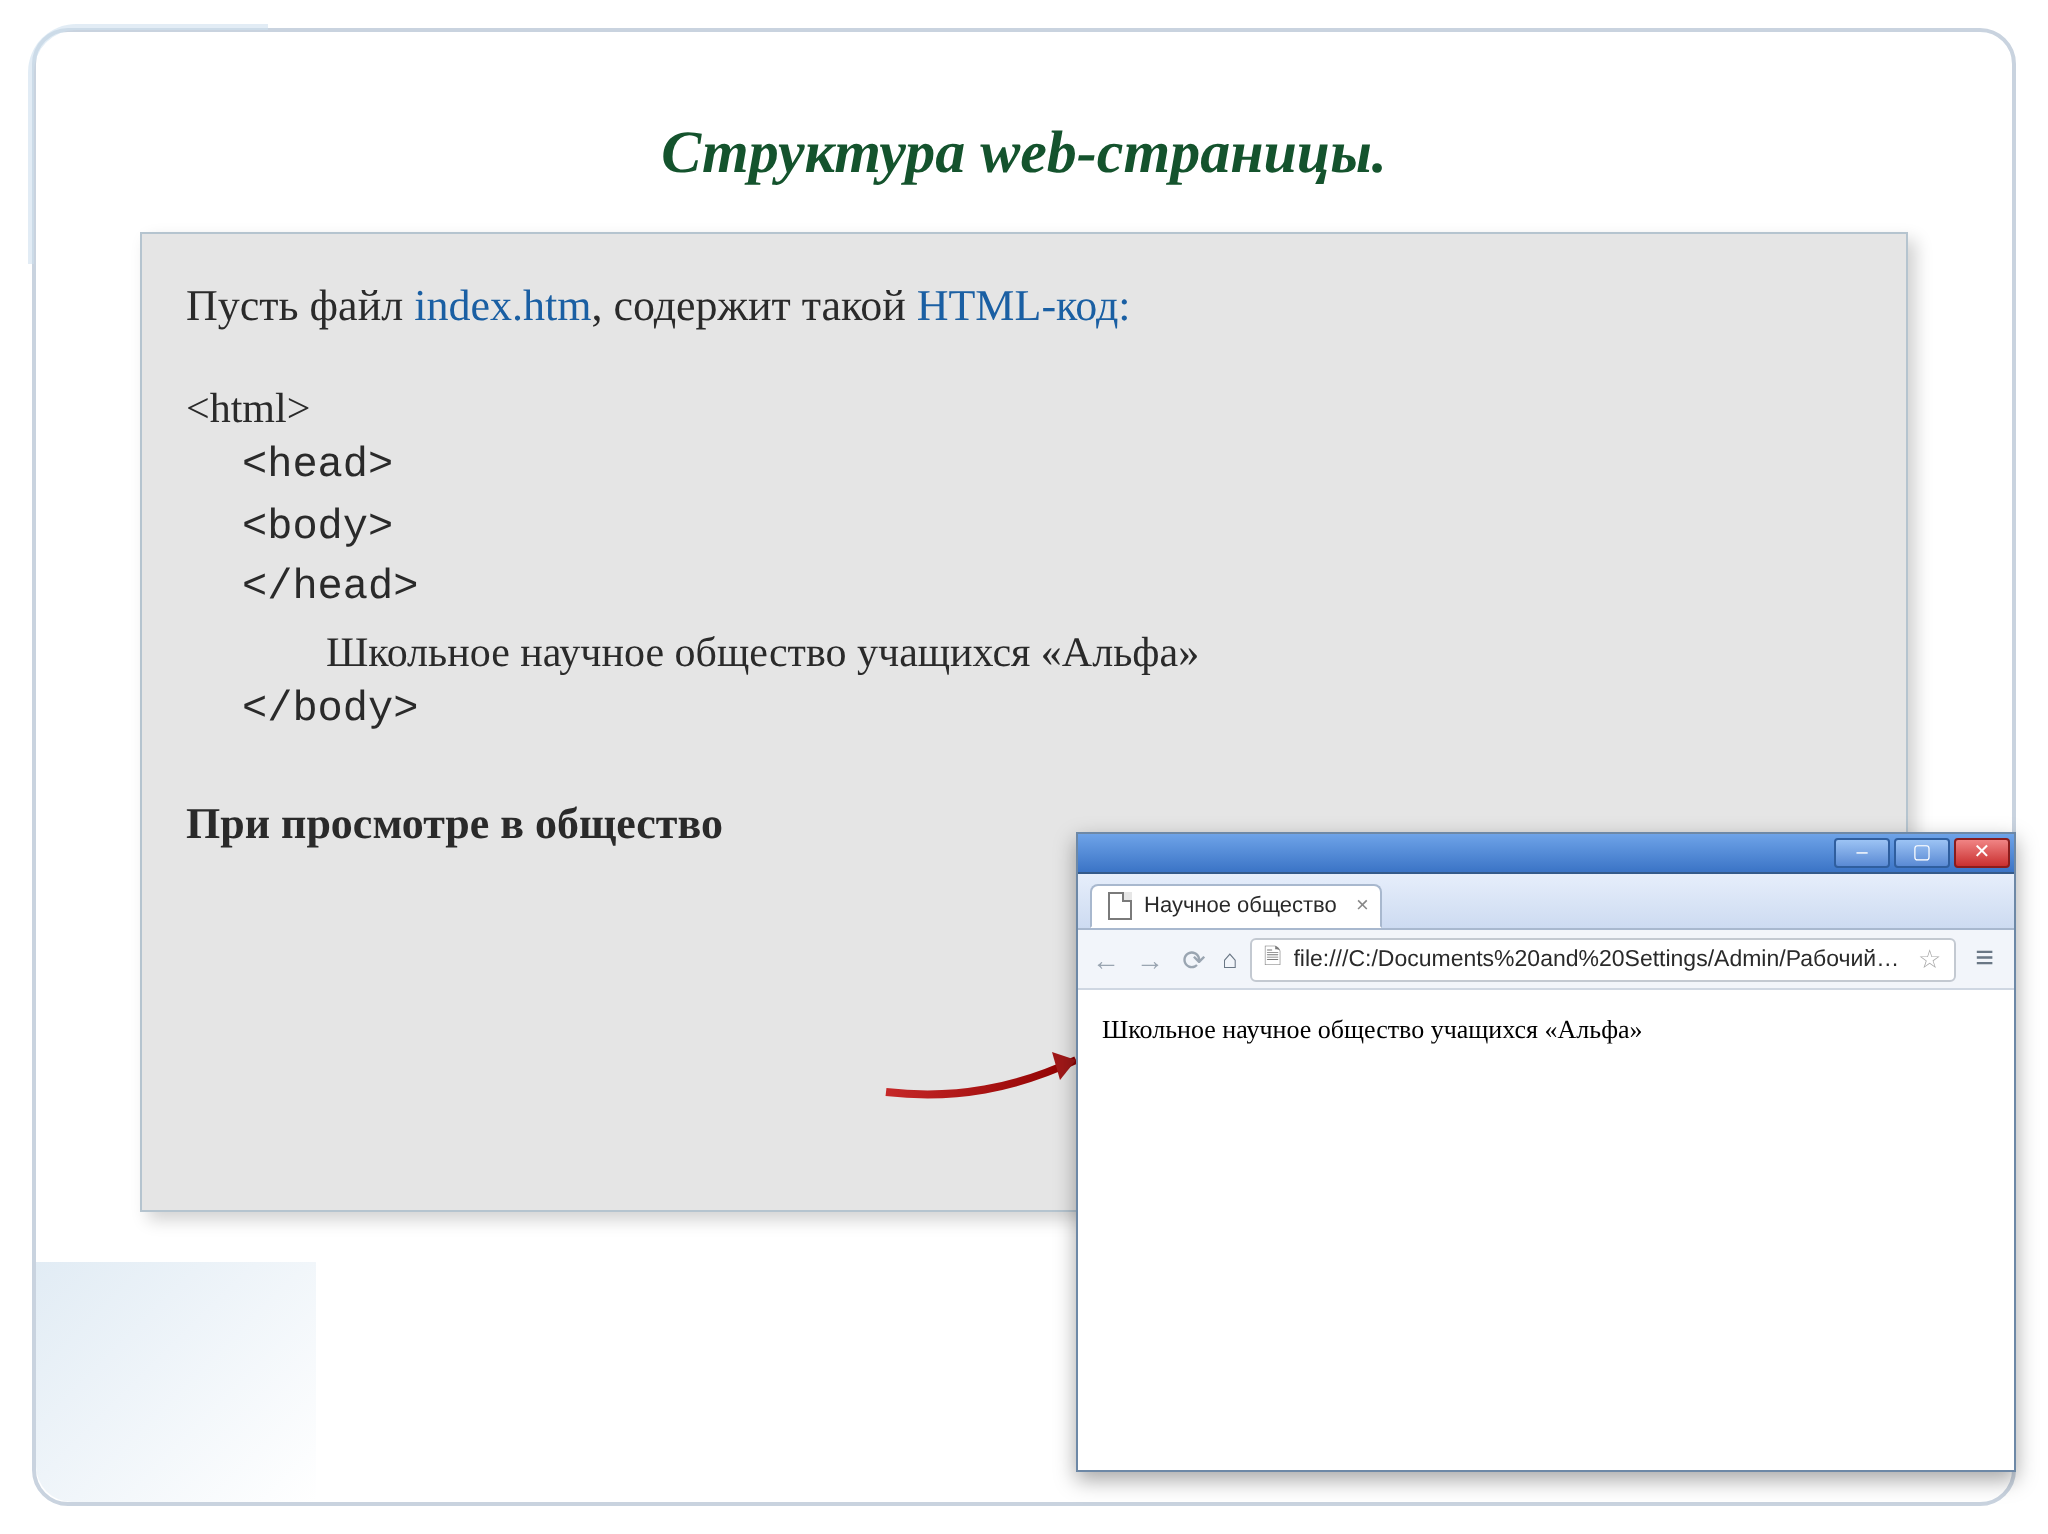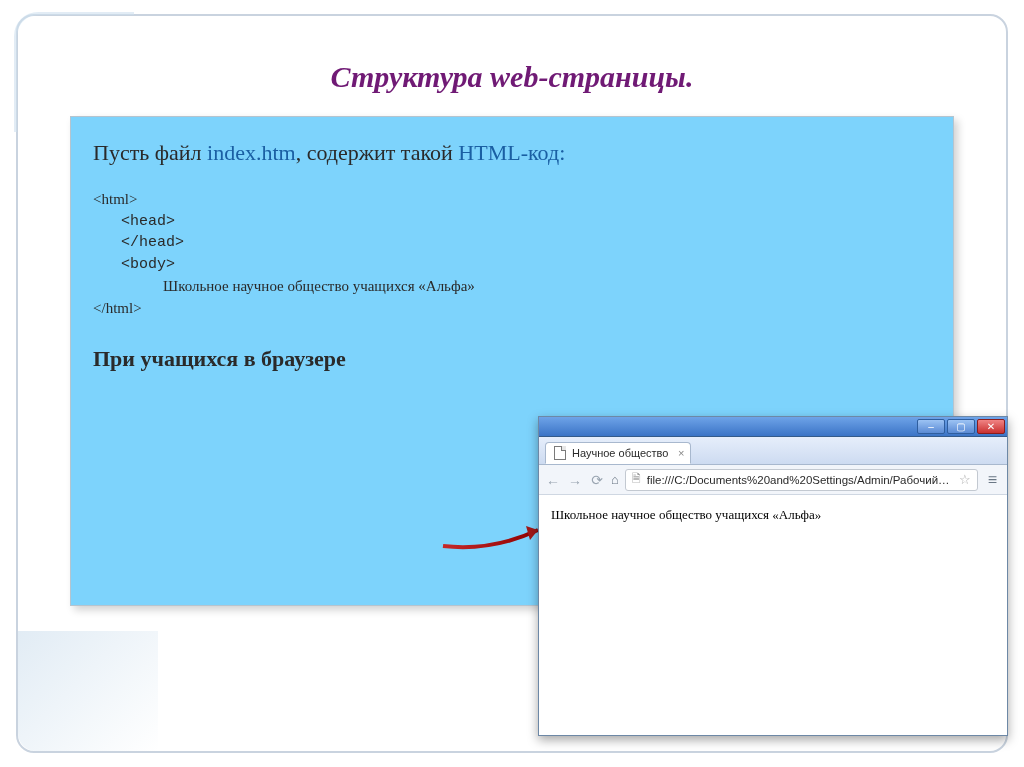--- a/index.html
+++ b/index.html
@@ -30,40 +30,40 @@
     pointer-events: none;
   }
   .title {
     position: absolute;
     top: 44px;
     left: 0; right: 0;
     text-align: center;
     font-weight: bold;
     font-style: italic;
     font-size: 30px;
-    color: #701a75;
+    color: #14532d;
   }
   .panel {
     position: absolute;
     top: 100px;
     left: 52px;
     right: 52px;
     height: 490px;
-    background: #7dd3fc;
+    background: #e5e5e5;
     border: 1px solid #b5c4cf;
     box-shadow: 4px 4px 8px rgba(0,0,0,.18);
     padding: 20px 22px 22px 22px;
     font-size: 22px;
     color: #2a2a2a;
     line-height: 1.45;
   }
   .intro-line { margin-bottom: 20px; }
   .intro-line .hl { color: #1a5fa3; }
   .intro-line .hl2 { color: #1a5fa3; }
-  .code-block { font-size: 15px; }
+  .code-block { font-size: 21px; }
   .code-block div.ind1 { padding-left: 28px; font-family: Liberation Mono, monospace; }
   .code-block div.ind2 { padding-left: 54px; }
   .code-block div.ind3 { padding-left: 70px; }
   .note {
     margin-top: 24px;
     font-weight: bold;
     font-size: 22px;
   }
   
   .arrow {
@@ -190,28 +190,28 @@
   <div class="title">Структура web-страницы.</div>
 
   <div class="panel">
     <div class="intro-line">
       <span>Пусть  файл </span><span class="hl2">index.htm</span><span>, содержит такой </span><span class="hl">HTML</span><span class="hl">-код:</span>
     </div>
 
     <div class="code-block">
       <div>&lt;html&gt;</div>
       <div class="ind1">&lt;head&gt;</div>
+      <div class="ind1">&lt;body&gt;</div>
       <div class="ind1">&lt;/head&gt;</div>
-      <div class="ind1">&lt;body&gt;</div>
       <div class="ind3">Школьное научное общество учащихся «Альфа»</div>
-      <div>&lt;/html&gt;</div>
+      <div class="ind1">&lt;/body&gt;</div>
     </div>
 
     <div class="note">
-      <div>При учащихся в браузере</div>
+      <div>При просмотре в общество</div>
     </div>
   </div>
 
   <svg class="arrow" viewBox="0 0 120 40">
     <defs>
       <linearGradient id="ag" x1="0" y1="0" x2="1" y2="0">
         <stop offset="0" stop-color="#c62828"></stop>
         <stop offset="1" stop-color="#8e0000"></stop>
       </linearGradient>
     </defs>

